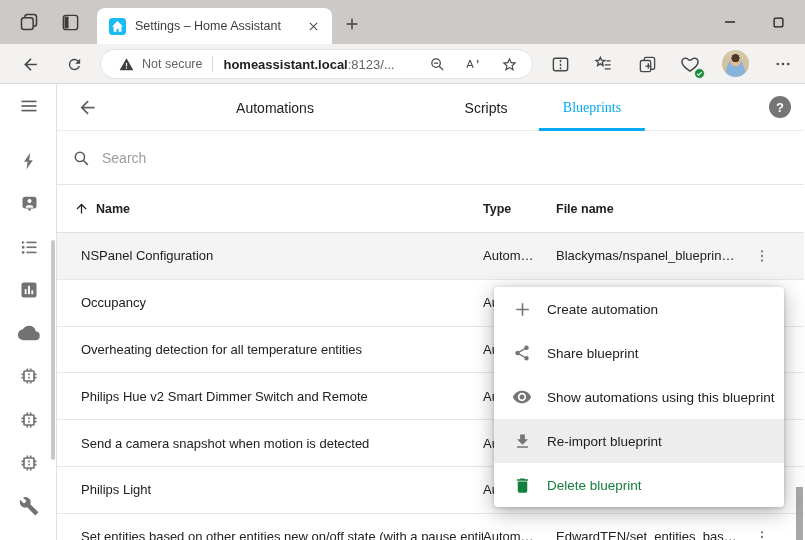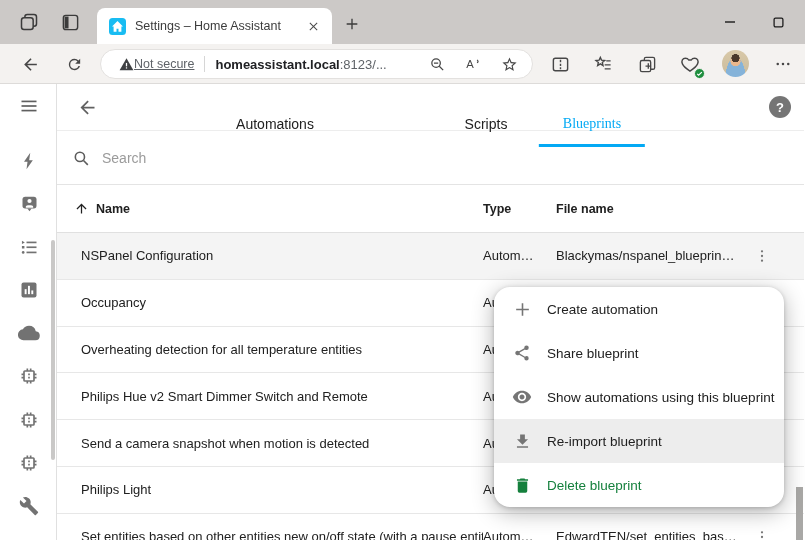--- a/index.html
+++ b/index.html
@@ -12,21 +12,21 @@
   .tb-btn { position:absolute; top:11px; width:22px; height:22px; display:flex; align-items:center; justify-content:center; color:#3b3b3b; cursor:pointer; }
   .tab { position:absolute; left:97px; top:8px; width:235px; height:36px; background:#fff; border-radius:8px 8px 0 0; display:flex; align-items:center; padding:0 10px 0 12px; }
   .tab-title { flex:1; font-size:12.5px; color:#3c3c3c; white-space:nowrap; overflow:hidden; margin-left:9px; }
   .tab-close { width:18px; height:18px; display:flex; align-items:center; justify-content:center; color:#4a4a4a; border-radius:4px; cursor:pointer; }
   .win-ctl { position:absolute; top:7px; width:36px; height:30px; display:flex; align-items:center; justify-content:center; color:#1b1b1b; cursor:pointer; }
 
   
   .toolbar { position:absolute; left:0; top:44px; width:805px; height:40px; background:#f4f2f0; border-bottom:1px solid #dddbd9; }
   .tool-ic { position:absolute; top:8px; width:24px; height:24px; display:flex; align-items:center; justify-content:center; color:#474747; cursor:pointer; }
   .addressbar { position:absolute; left:100px; top:5px; width:433px; height:30px; background:#fff; border:1px solid #e3e1df; border-radius:15px; display:flex; align-items:center; padding:0 12px 0 18px; }
-  .sec-label { font-size:12.5px; color:#5f6368; white-space:nowrap;text-decoration:underline; }
+  .sec-label { font-size:12.5px; color:#5f6368; margin-left:8px; white-space:nowrap; }
   .ab-div { width:1px; height:16px; background:#d6d6d6; margin:0 10px; }
   .url { font-size:13px; color:#5f6368; white-space:nowrap; overflow:hidden; flex:1; }
   .url b { color:#202124; font-weight:700; }
   .pill-ic { width:22px; height:22px; display:flex; align-items:center; justify-content:center; color:#474747; margin-left:14px; cursor:pointer; flex:0 0 auto; }
   .avatar { position:absolute; left:722px; top:6px; width:27px; height:27px; border-radius:50%; cursor:pointer;
     background:
       radial-gradient(circle at 50% 30%, #4a392c 0 17%, rgba(0,0,0,0) 18%),
       radial-gradient(circle at 50% 42%, #e9b78d 0 24%, rgba(0,0,0,0) 25%),
       radial-gradient(ellipse at 50% 105%, #85b3d9 0 52%, rgba(0,0,0,0) 53%),
       linear-gradient(180deg,#d9c9a8,#c9bb9d); }
@@ -35,21 +35,21 @@
   
   .app { position:absolute; left:0; top:84px; width:805px; height:456px; background:#fff; display:flex; }
   .sidebar { position:relative; width:57px; height:100%; border-right:1px solid #e0e0e0; background:#fff; flex:0 0 auto; }
   .sb-ic { position:absolute; left:18px; width:22px; height:22px; color:#727272; display:flex; align-items:center; justify-content:center; cursor:pointer; }
   .sb-thumb { position:absolute; left:51px; top:156px; width:4px; height:220px; background:#c9c8c7; border-radius:2px; }
   .main { position:relative; width:747px; height:100%; }
 
   
   .ha-header { position:absolute; left:0; top:0; width:747px; height:47px; border-bottom:1px solid #ededed; background:#fff; }
   .ha-back { position:absolute; left:18px; top:11px; width:24px; height:24px; color:#616161; display:flex; align-items:center; justify-content:center; cursor:pointer; }
-  .ha-tab { position:absolute; top:16px; height:47px; transform:translateX(-50%); display:flex; align-items:center; font-size:14px; color:#212121; cursor:pointer; white-space:nowrap; }
+  .ha-tab { position:absolute; top:0; height:47px; transform:translateX(-50%); display:flex; align-items:center; font-size:14px; color:#212121; cursor:pointer; white-space:nowrap; }
   .ha-tab.active { color:#03a9f4;font-family:Liberation Serif, serif; }
   .ha-tab.active::after { content:""; position:absolute; left:-24px; right:-24px; bottom:0; height:3px; background:#03a9f4; }
   .help-btn { position:absolute; right:13px; top:12px; width:22px; height:22px; border-radius:50%; background:#757575; color:#fff; display:flex; align-items:center; justify-content:center; font-size:13px; font-weight:700; cursor:pointer; }
 
   
   .search-row { position:absolute; left:0; top:47px; width:747px; height:54px; border-bottom:1px solid #e4e4e4; display:flex; align-items:center; }
   .search-ic { position:absolute; left:14px; top:17px; width:20px; height:20px; color:#5c5c5c; display:flex; align-items:center; justify-content:center; }
   .search-input { position:absolute; left:45px; top:12px; width:650px; height:30px; border:none; outline:none; font-size:14px; color:#212121; font-family:"Liberation Sans",sans-serif; background:transparent; }
   .search-input::placeholder { color:#9b9b9b; }
 
@@ -58,21 +58,21 @@
   .thead { position:absolute; left:0; top:101px; width:747px; height:48px; border-bottom:1px solid #e0e0e0; background:#fff; font-size:12.5px; font-weight:700; color:#212121; }
   .th-name { display:flex; align-items:center; gap:6px; margin-left:-7px; }
   .sort-ic { width:16px; height:16px; color:#212121; display:flex; }
   .tbody { position:absolute; left:0; top:149px; width:747px; height:307px; overflow:hidden; }
   .row { width:747px; height:46.8px; border-bottom:1px solid #e7e7e7; font-size:13px; color:#212121; background:#fff; cursor:pointer; }
   .row.selected { background:#f4f4f4; }
   .cell { white-space:nowrap; overflow:hidden; }
   .kebab { width:16px; height:20px; color:#757575; display:flex; align-items:center; justify-content:center; cursor:pointer; }
 
   
-  .menu { position:absolute; left:437px; top:203px; width:290px; height:220px; background:#fff; border-radius:16px; box-shadow:0 5px 22px rgba(0,0,0,.3), 0 1px 4px rgba(0,0,0,.18); z-index:5; padding:0;text-align:right; }
+  .menu { position:absolute; left:437px; top:203px; width:290px; height:220px; background:#fff; border-radius:4px; box-shadow:0 5px 22px rgba(0,0,0,.3), 0 1px 4px rgba(0,0,0,.18); z-index:5; padding:0;text-align:right; }
   .menu-item { position:relative; height:44px; display:flex; align-items:center; font-size:13.5px; color:#212121; cursor:pointer; }
   .menu-item .mi-ic { position:absolute; left:18px; width:20px; height:20px; color:#757575; display:flex; align-items:center; justify-content:center; }
   .menu-item .mi-label { margin-left:53px; white-space:nowrap; }
   .menu-item.highlighted { background:#ededed; }
   .menu-item.danger, .menu-item.danger .mi-ic { color:#15803d; }
 
   .page-thumb { position:absolute; right:1px; top:403px; width:7px; height:53px; background:#a9a8a6; }
   svg { display:block; }
 </style>
 </head>

